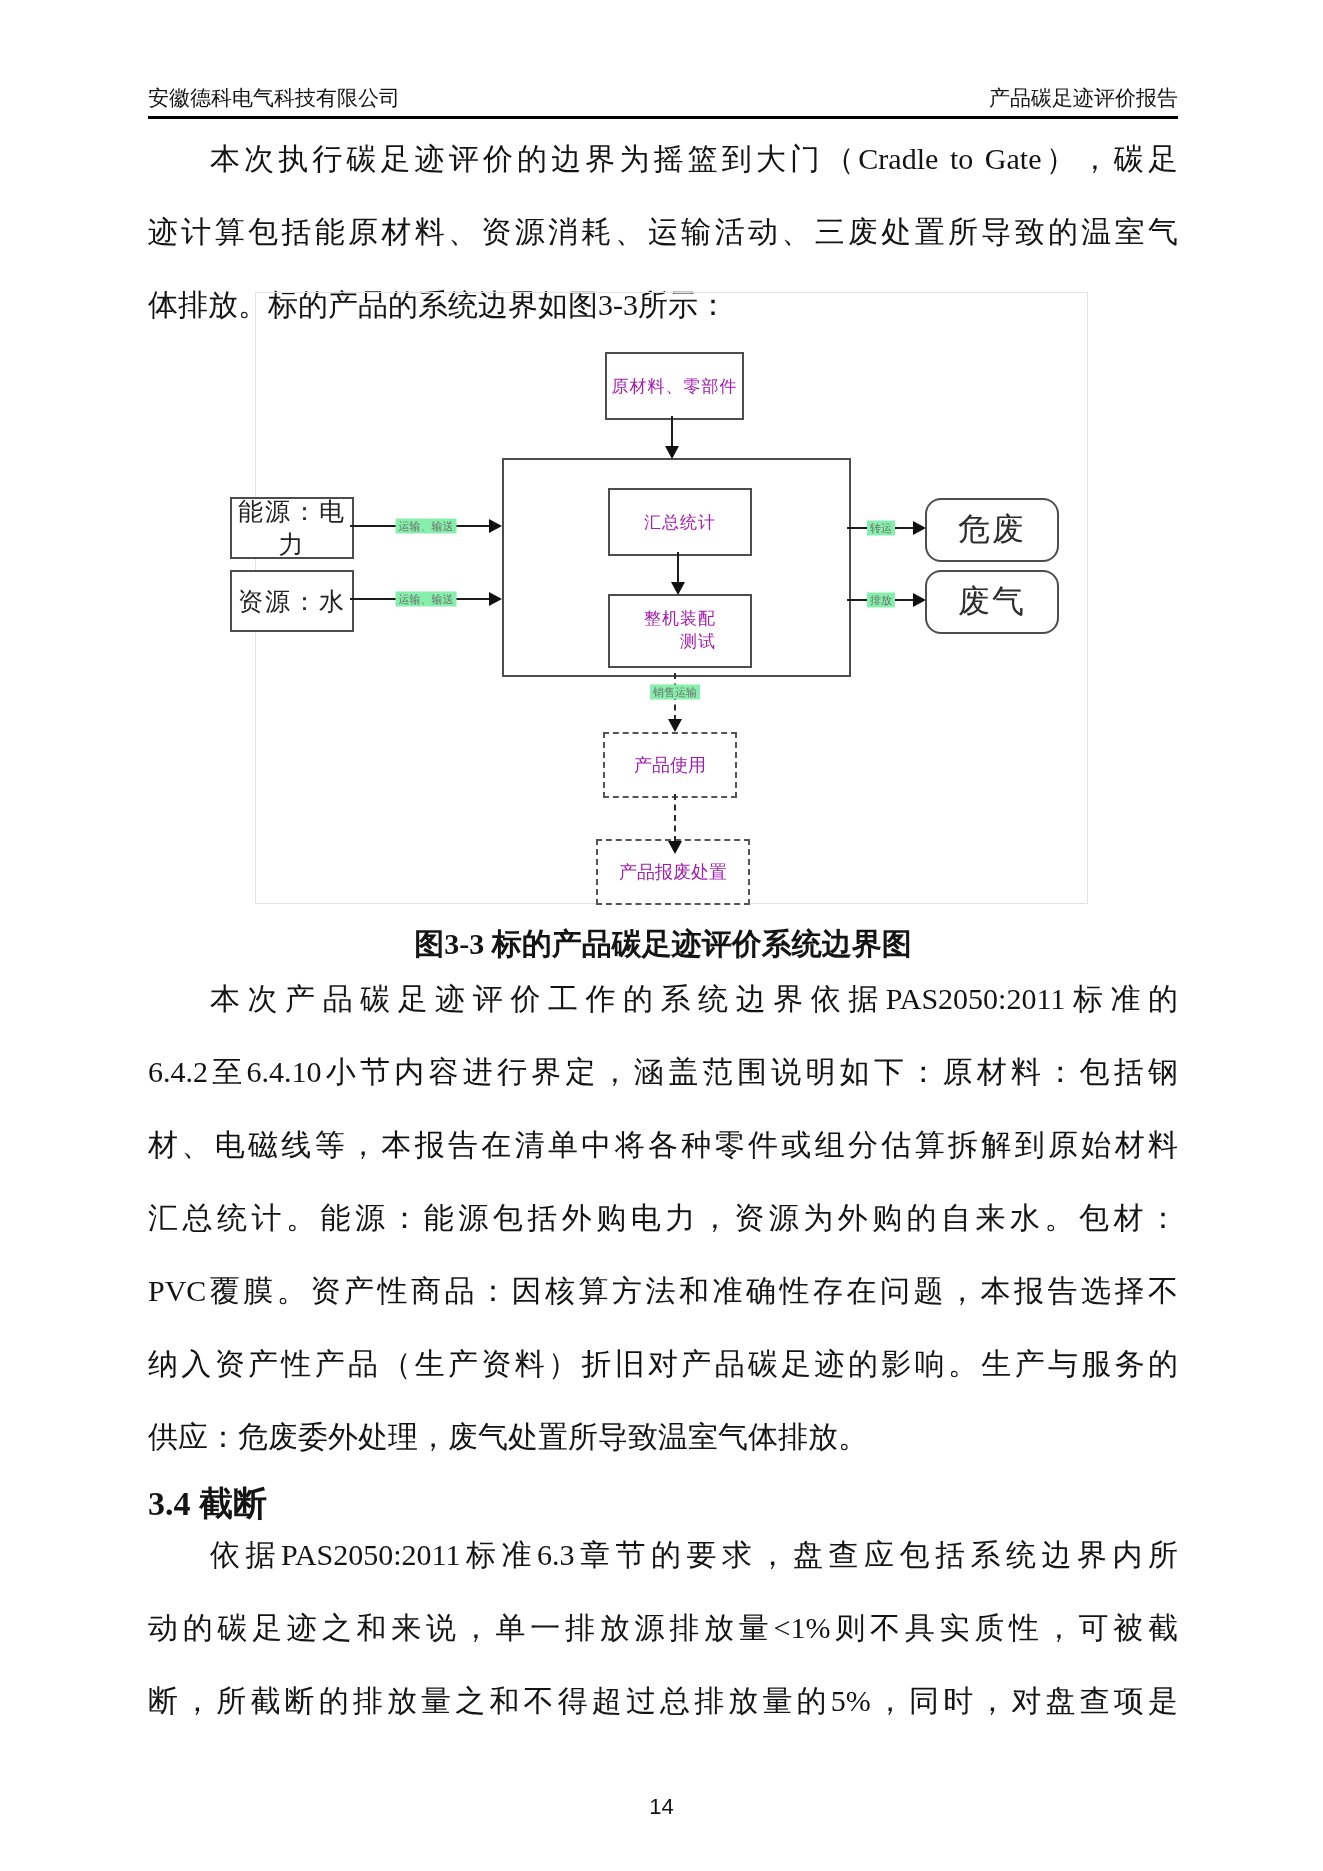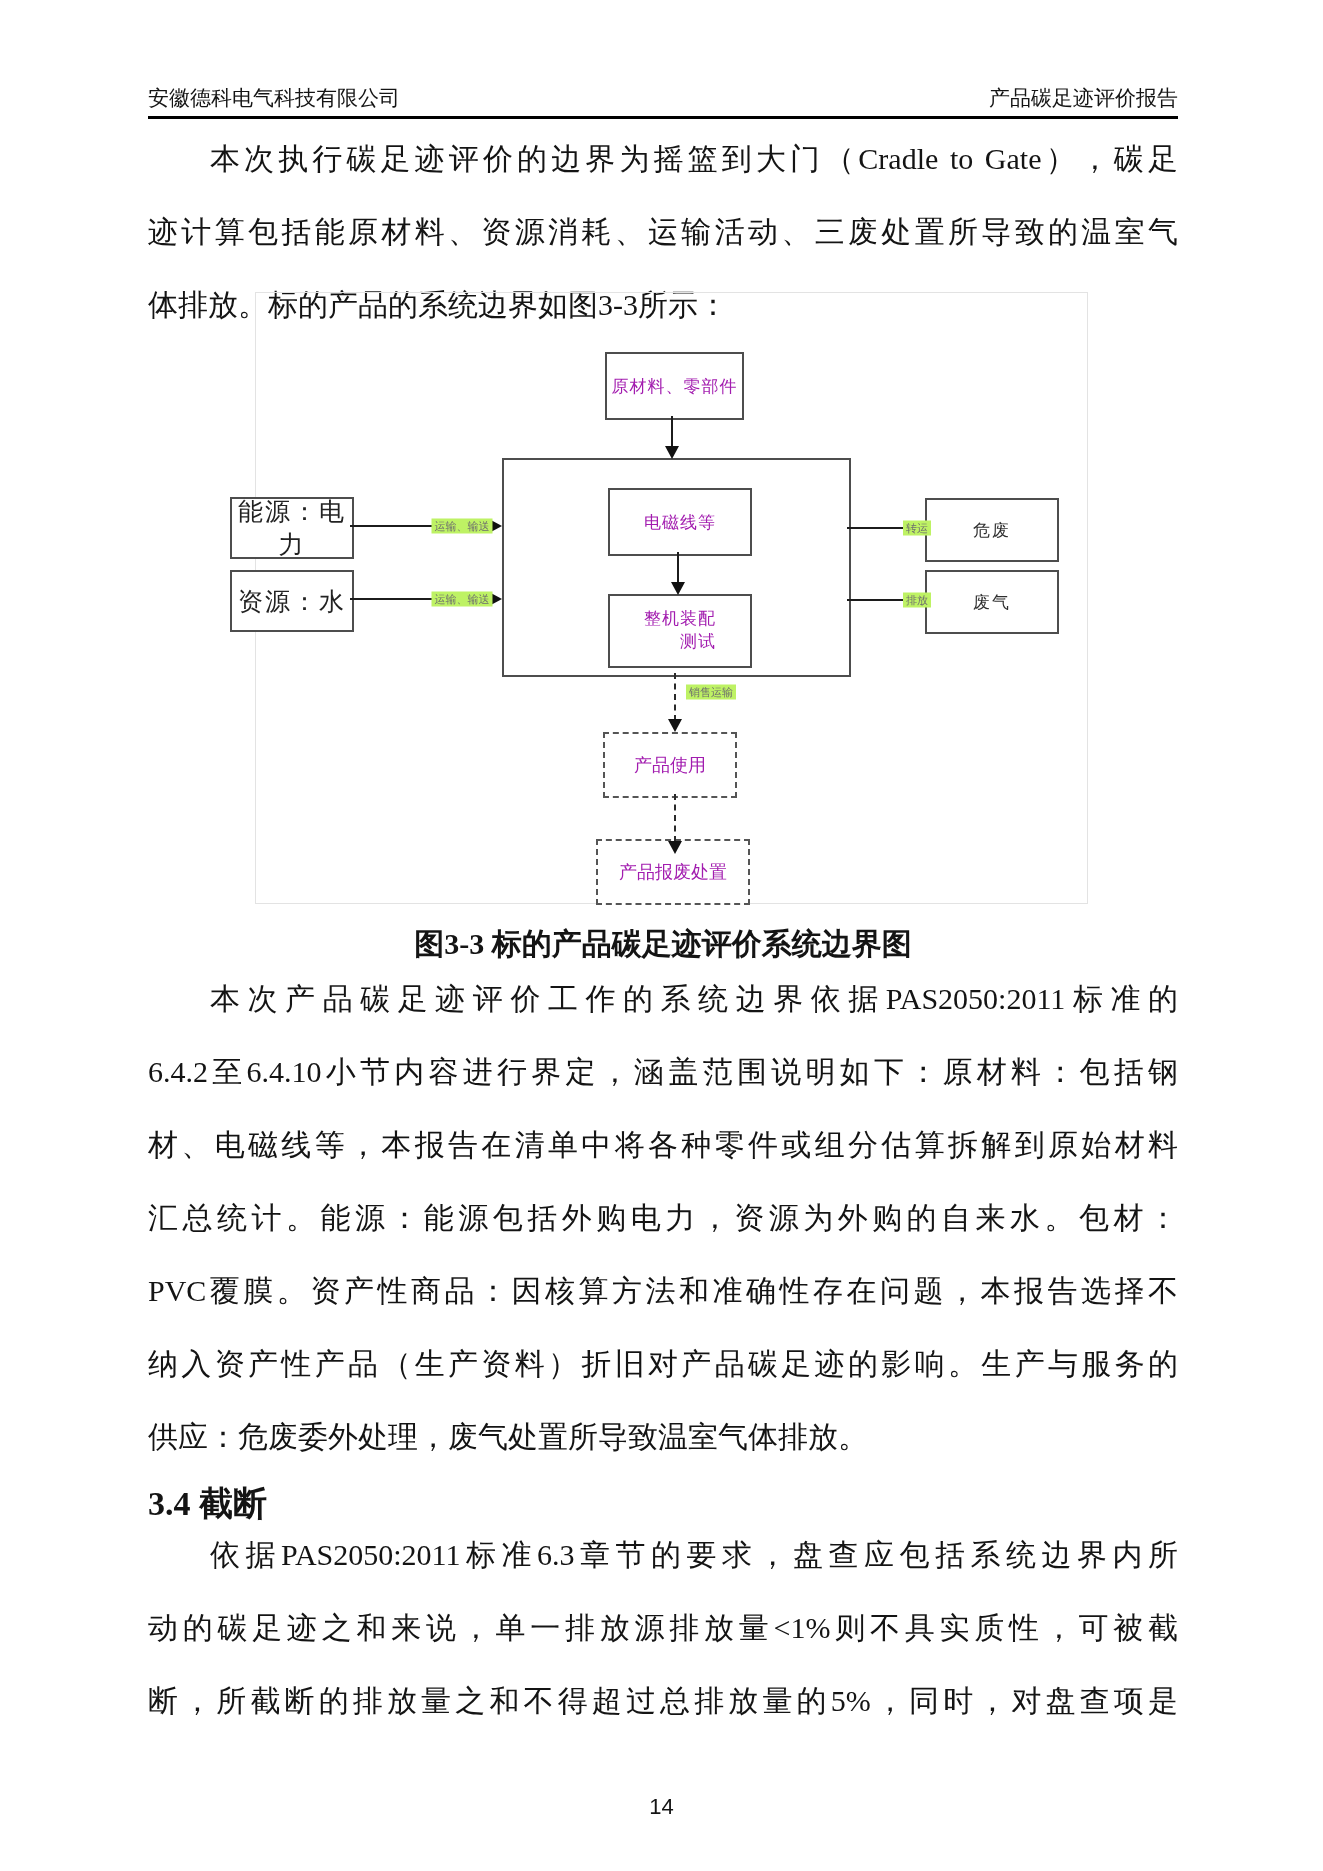--- a/index.html
+++ b/index.html
@@ -27,41 +27,41 @@
               font-size:22px; font-family:"Liberation Sans",sans-serif; }
   
   .figure { position:absolute; left:230px; top:292px; width:860px; height:612px; }
   .fig-frame { position:absolute; left:25px; top:0; width:831px; height:610px; border:1px solid #e3e3e3; }
   .dbox { position:absolute; border:2px solid #4d4d4d; background:#fff; color:#a21caf;
           display:flex; align-items:center; justify-content:center; text-align:center;
           font-family:"Liberation Sans","DejaVu Sans",sans-serif; }
   .dbox.dashed { border-style:dashed; border-color:#555; }
   .small-node { font-size:17px; letter-spacing:1px; }
   .big-node   { font-size:25px; color:#222; letter-spacing:2px; }
-  .mid-node   { font-size:17px; color:#2e2e2e; letter-spacing:2px; }
+  .mid-node   { font-size:32px; color:#2e2e2e; letter-spacing:2px;border-radius:16px; }
   #n-raw      { left:375px; top:60px;  width:135px; height:64px; }
   #n-cont     { left:272px; top:166px; width:345px; height:215px; background:transparent; }
   #n-mach     { left:378px; top:196px; width:140px; height:64px; }
   #n-asm      { left:378px; top:302px; width:140px; height:70px; line-height:1.35;text-align:right; }
   #n-energy   { left:0px;   top:205px; width:120px; height:58px; }
   #n-water    { left:0px;   top:278px; width:120px; height:58px; }
   #n-hw       { left:695px; top:206px; width:130px; height:60px; }
   #n-gas      { left:695px; top:278px; width:130px; height:60px; }
   #n-use      { left:373px; top:440px; width:130px; height:62px; font-size:18px; }
   #n-disp     { left:366px; top:547px; width:150px; height:62px; font-size:18px; }
   .hline { position:absolute; height:0; border-top:2px solid #1c1c1c; }
   .vline { position:absolute; width:0; border-left:2px solid #1c1c1c; }
   .vdash { position:absolute; width:0; border-left:2px dashed #2a2a2a; }
   .ah-right { position:absolute; width:0; height:0; border-top:7px solid transparent;
               border-bottom:7px solid transparent; border-left:13px solid #111; }
   .ah-down  { position:absolute; width:0; height:0; border-left:7px solid transparent;
               border-right:7px solid transparent; border-top:13px solid #111; }
-  .edge-label { position:absolute; font-size:11px; color:#6e6e6e; background:#bef264; padding:0 3px;
+  .edge-label { position:absolute; font-size:11px; color:#6e6e6e; background:#86efac; padding:0 3px;
                 font-family:Liberation Serif, serif; white-space:nowrap;
-                transform:translate(-50%,-50%);margin-left:36px; }
+                transform:translate(-50%,-50%); }
 </style>
 </head>
 <body>
 
 <div class="page">
 
   <div class="hdr-left">安徽德科电气科技有限公司</div>
   <div class="hdr-right">产品碳足迹评价报告</div>
   <div class="hdr-rule"></div>
 
@@ -69,21 +69,21 @@
     <div class="tline indent">本次执行碳足迹评价的边界为摇篮到大门（Cradle to Gate），碳足</div>
     <div class="tline">迹计算包括能原材料、资源消耗、运输活动、三废处置所导致的温室气</div>
     <div class="tline last">体排放。标的产品的系统边界如图3-3所示：</div>
   </div>
 
   <div class="figure">
     <div class="fig-frame"></div>
 
     <div class="dbox small-node" id="n-raw">原材料、零部件</div>
     <div class="dbox" id="n-cont"></div>
-    <div class="dbox small-node" id="n-mach">电磁线等</div>
+    <div class="dbox small-node" id="n-mach">汇总统计</div>
     <div class="dbox small-node" id="n-asm">
       <span>
         <span style="display:block">整机装配</span>
         <span style="display:block">测试</span>
       </span>
     </div>
     <div class="dbox big-node" id="n-energy">能源：电力</div>
     <div class="dbox big-node" id="n-water">资源：水</div>
     <div class="dbox mid-node" id="n-hw">危废</div>
     <div class="dbox mid-node" id="n-gas">废气</div>

